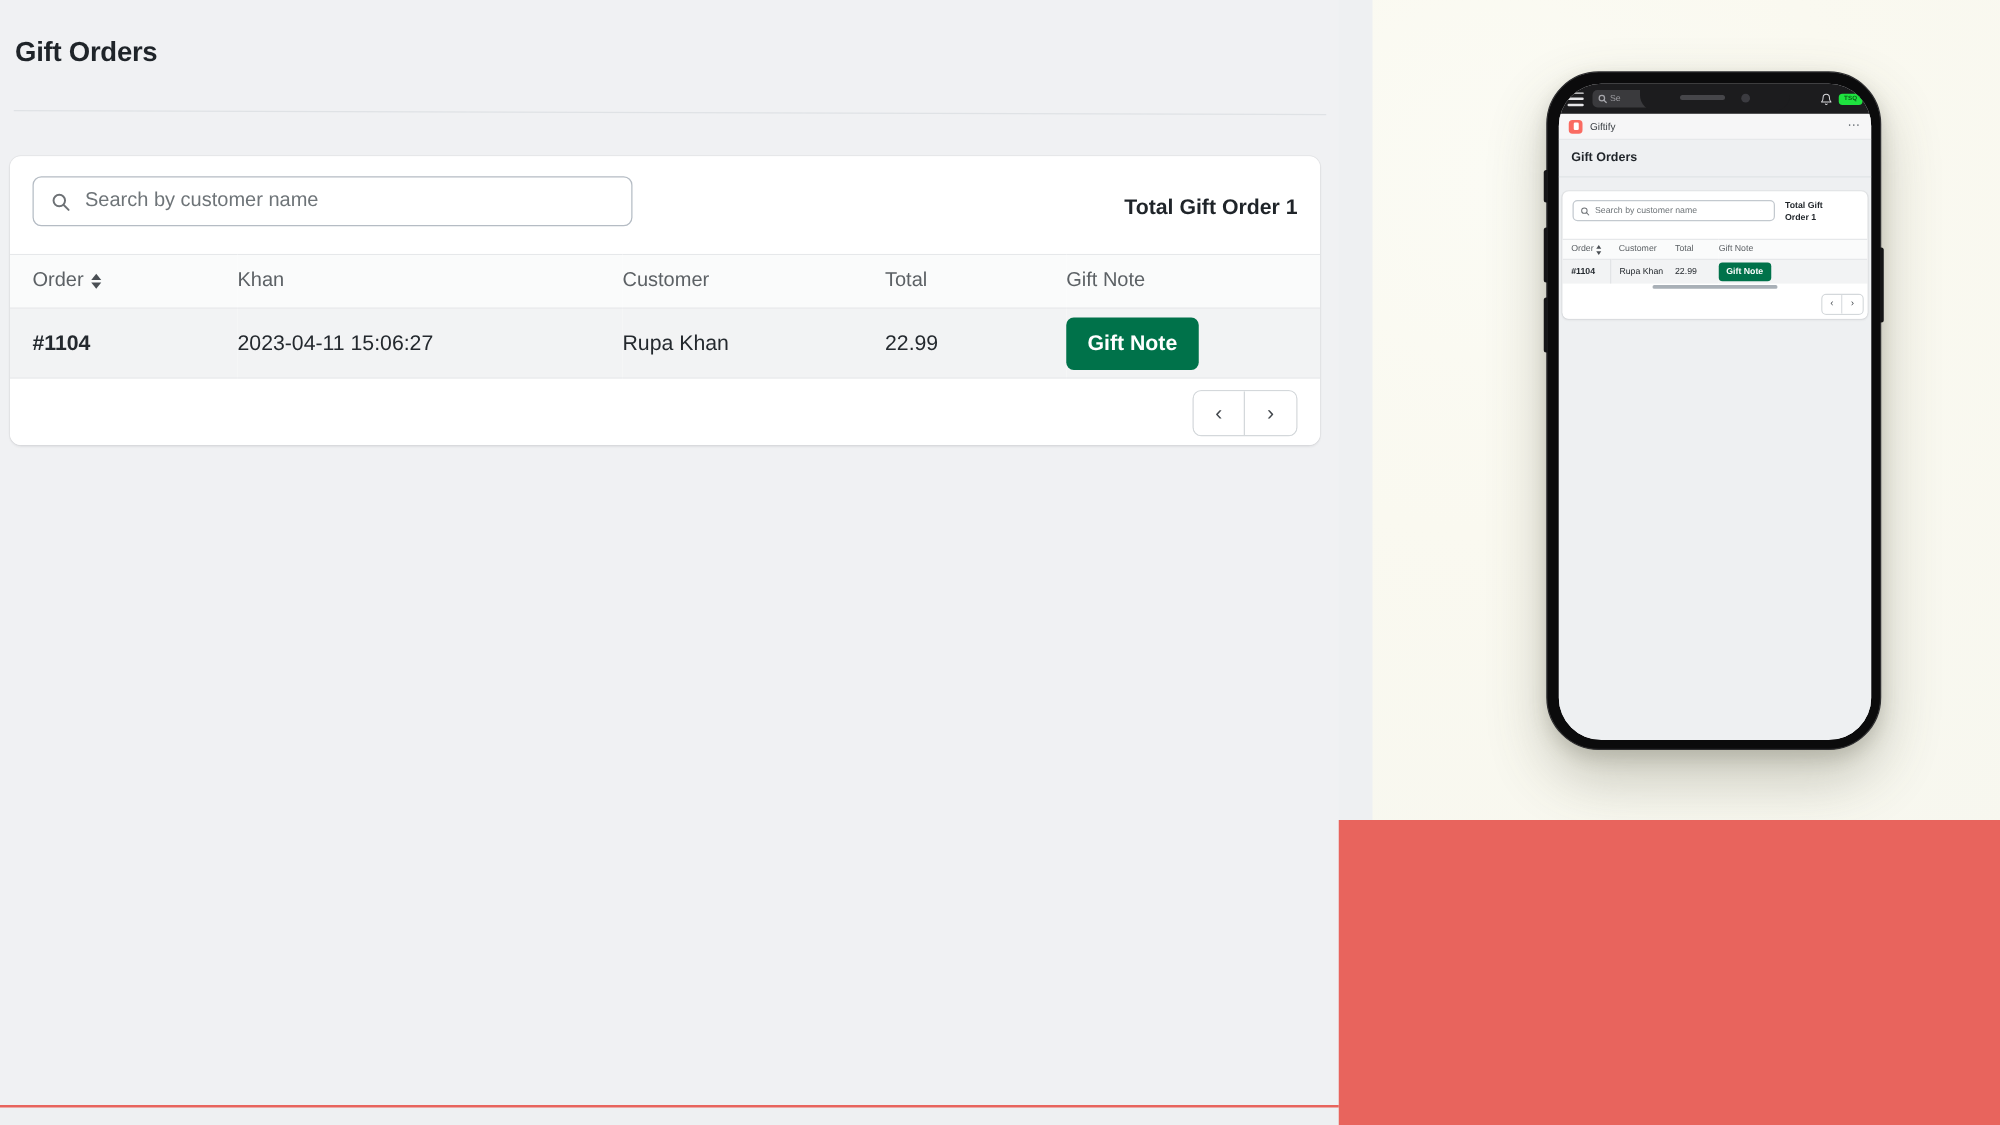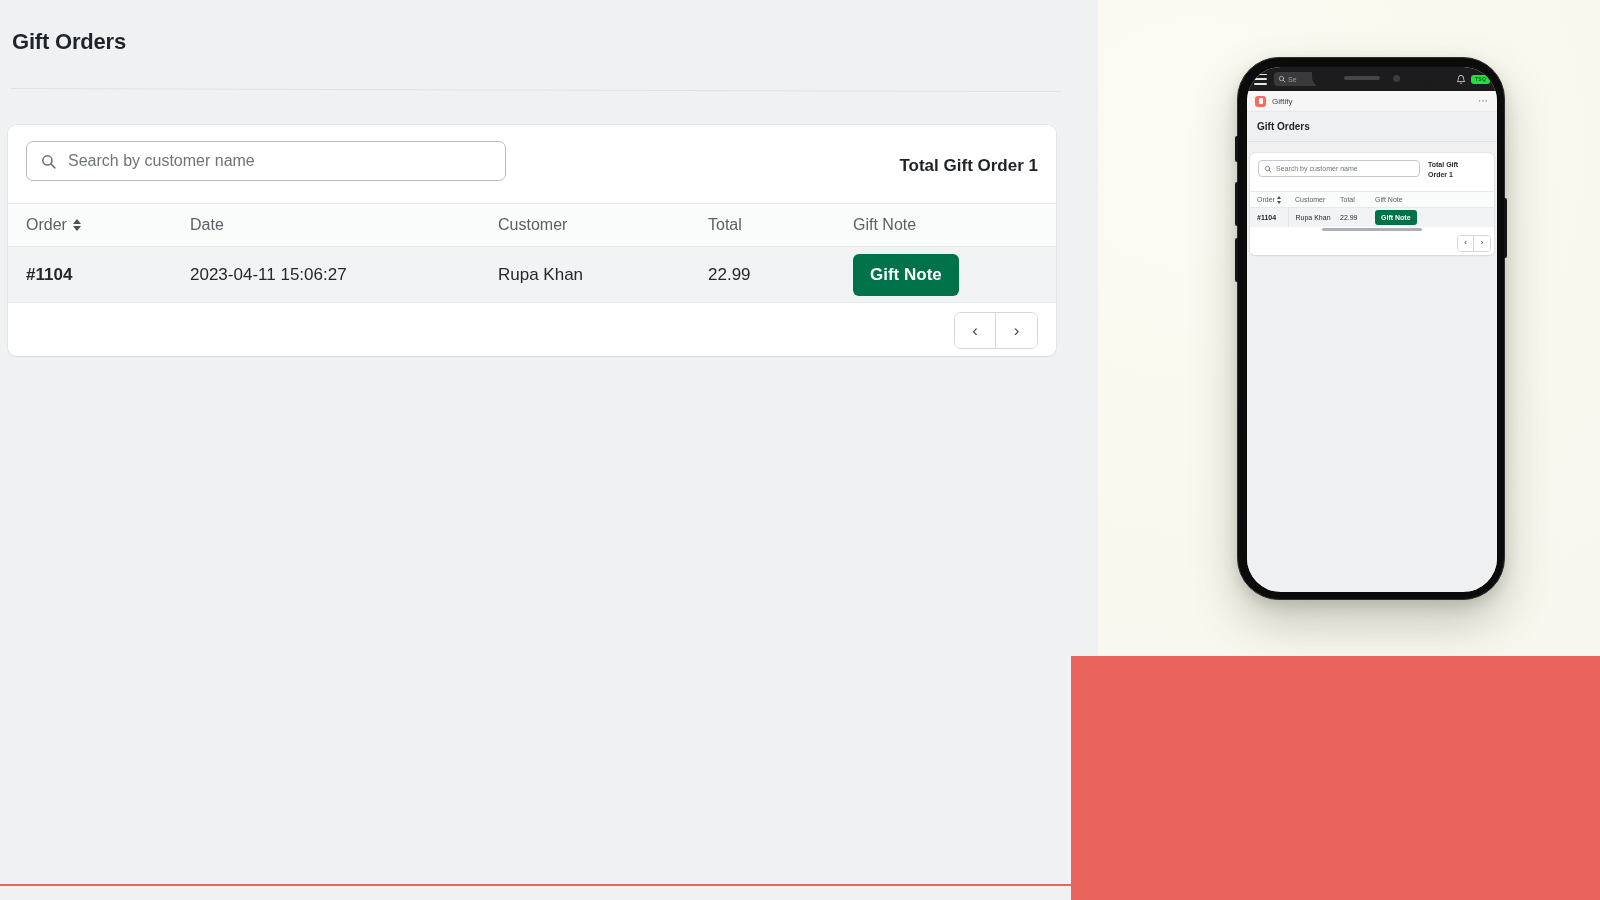--- a/index.html
+++ b/index.html
@@ -461,21 +461,21 @@
 
       <table class="orders">
         <thead>
           <tr>
             <th class="col-order">
               <span class="thwrap">
                 <span>Order</span>
                 <span class="sort-icon"></span>
               </span>
             </th>
-            <th class="col-date">Date</th>
+            <th class="col-date">Khan</th>
             <th class="col-customer">Customer</th>
             <th class="col-total">Total</th>
             <th class="col-note">Gift Note</th>
           </tr>
         </thead>
         <tbody>
           <tr>
             <td class="c-order col-order">#1104</td>
             <td class="col-date">2023-04-11 15:06:27</td>
             <td class="col-customer">Rupa Khan</td>

